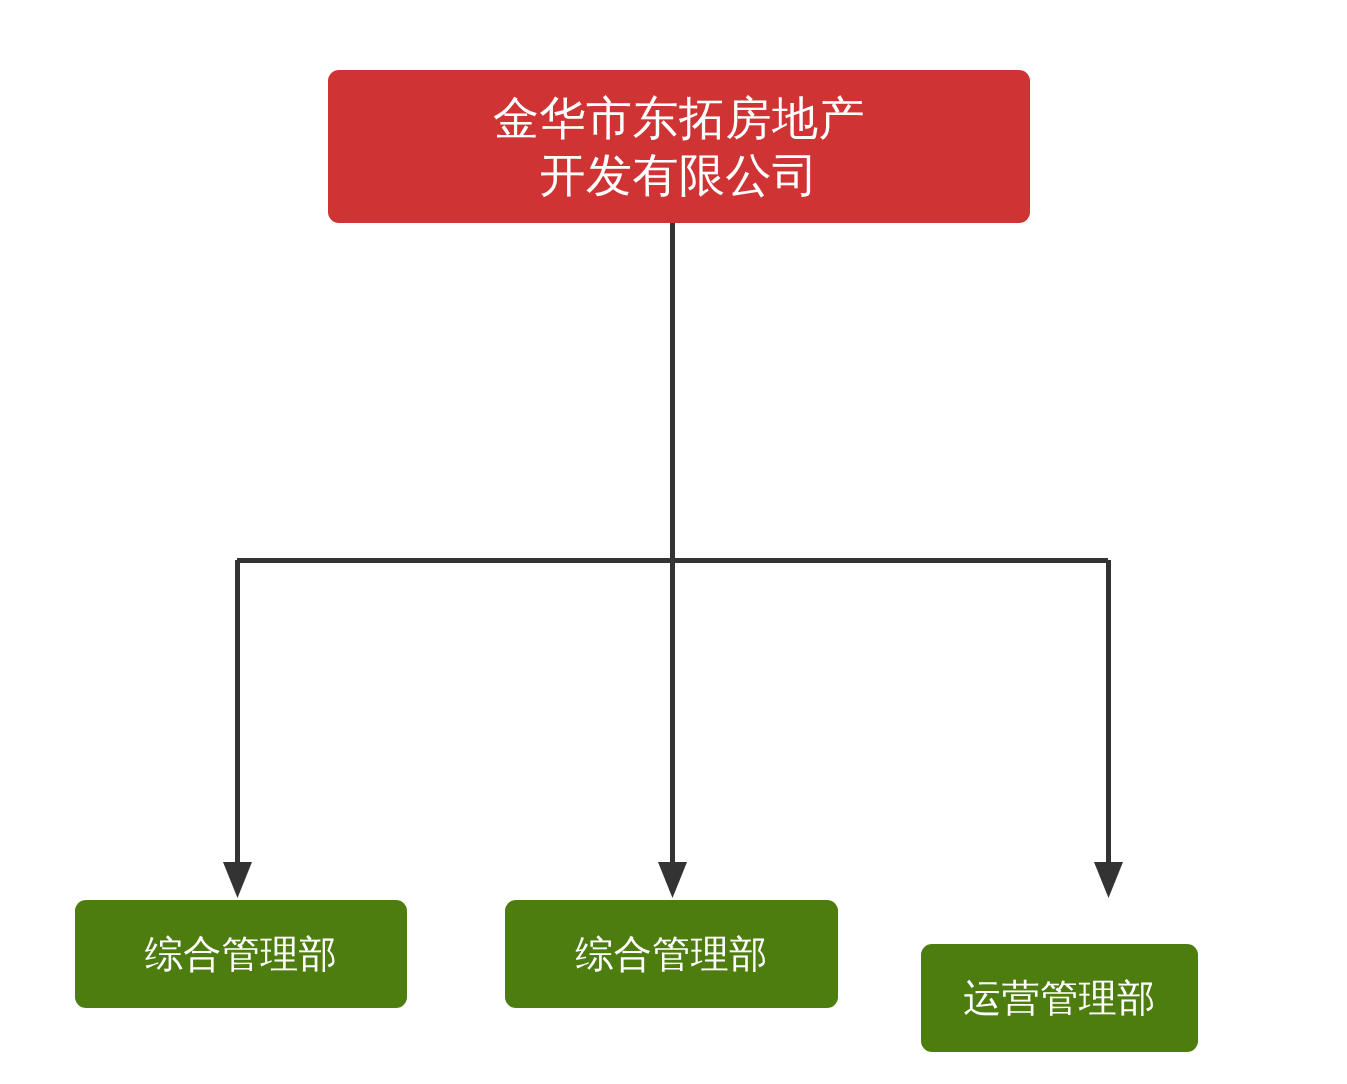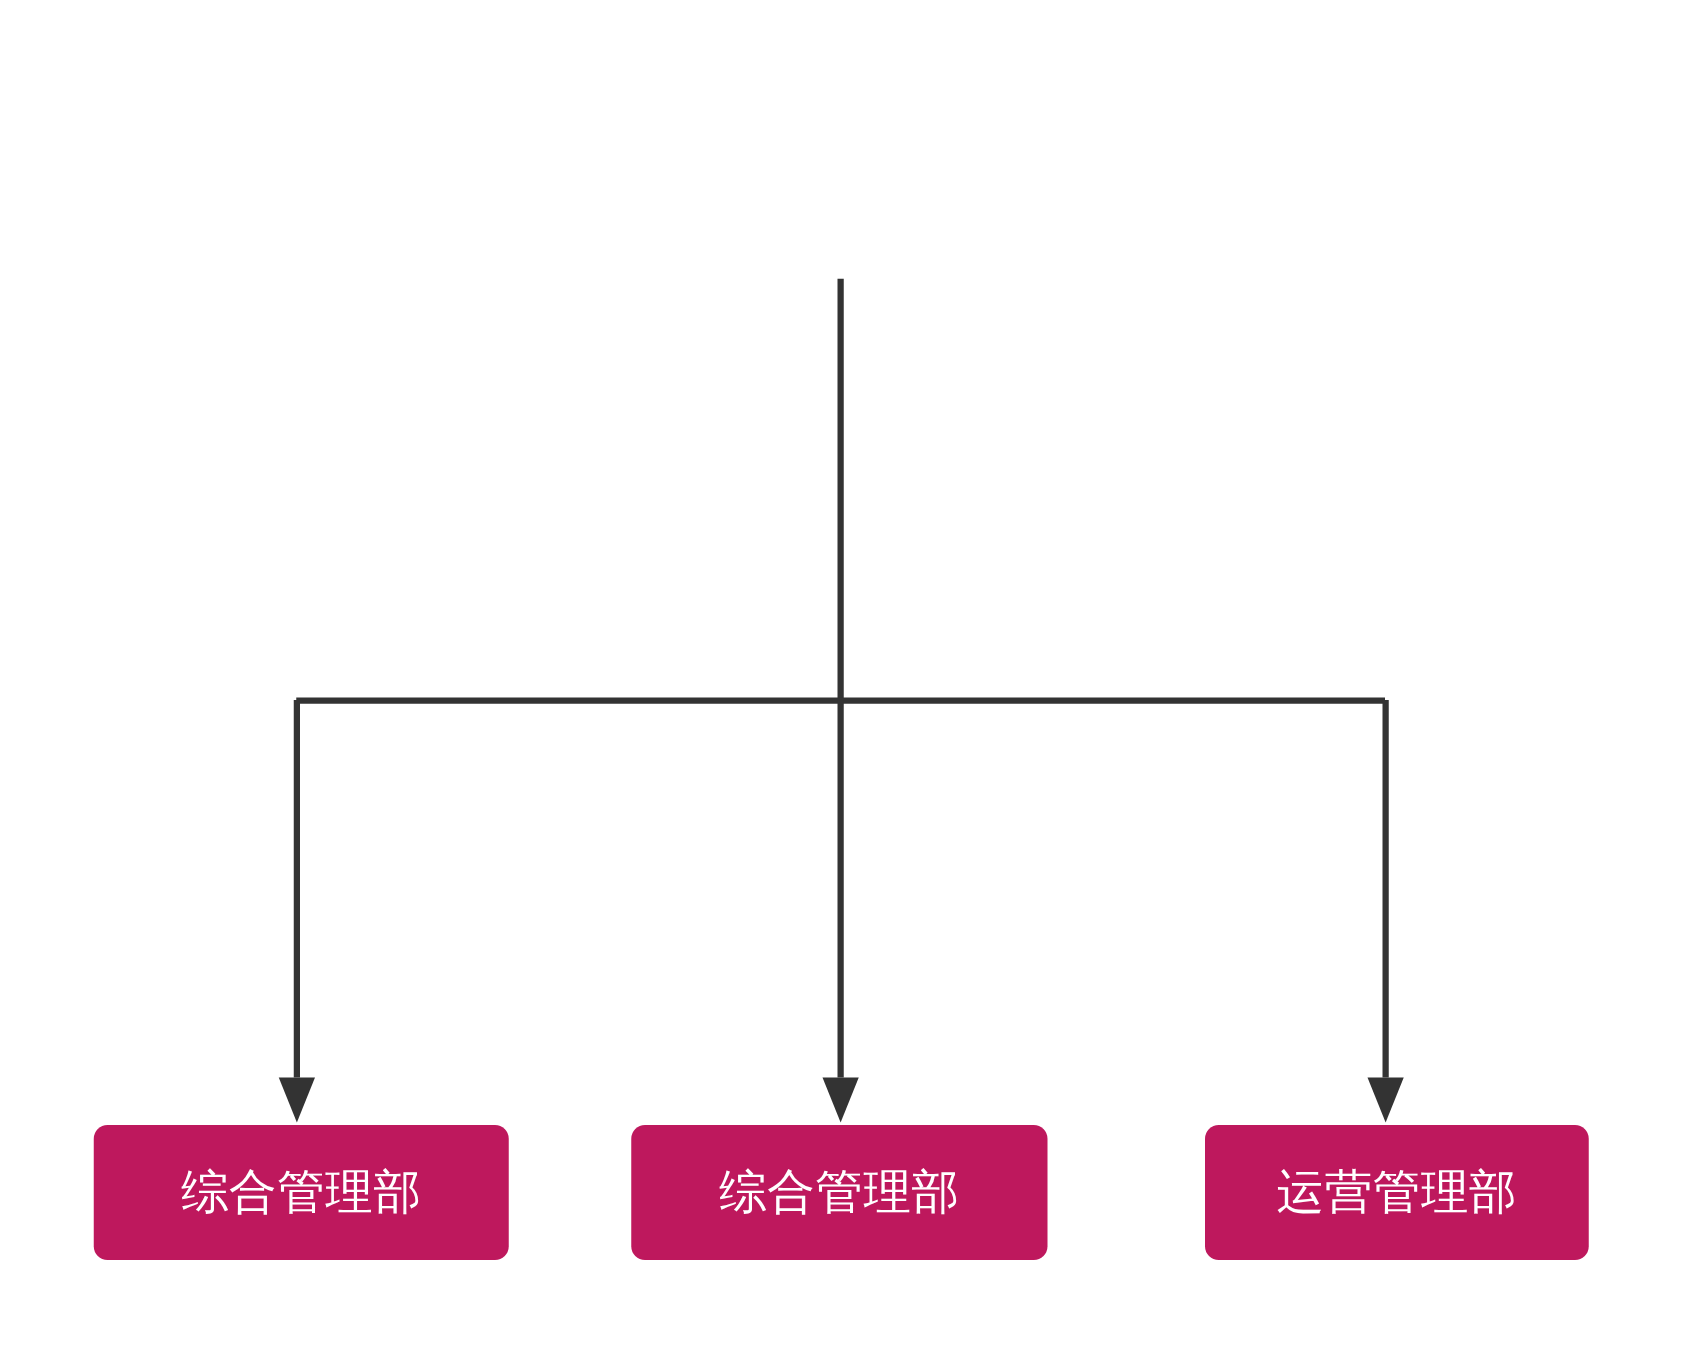--- a/index.html
+++ b/index.html
@@ -43,27 +43,27 @@
     top: 70px;
     width: 702px;
     height: 153px;
     background: #cf3333;
     border-radius: 11px;
     font-size: 46px;
   }
   .node-dept {
     top: 900px;
     height: 108px;
-    background: #be185d;
+    background: #4d7c0f;
     border-radius: 11px;
     font-size: 38px;
   }
   .dept-0 { left: 75px;  width: 332px; }
   .dept-1 { left: 505px; width: 333px; }
-  .dept-2 { left: 964px; width: 307px; }
+  .dept-2 { left: 921px; width: 277px; margin-top: 44px; }
 </style>
 </head>
 <body>
 
 <div id="canvas">
 
   <svg id="edges" viewBox="0 0 1347 1084" width="1347" height="1084">
     <g stroke="#333333" stroke-width="5" fill="none" stroke-linecap="butt">
 
       <line x1="672.5" y1="223" x2="672.5" y2="560"></line>
@@ -76,20 +76,24 @@
 
       <line x1="1108.5" y1="560" x2="1108.5" y2="862"></line>
     </g>
     <g fill="#333333" stroke="none">
       <polygon points="223,862 252,862 237.5,898"></polygon>
       <polygon points="658,862 687,862 672.5,898"></polygon>
       <polygon points="1094,862 1123,862 1108.5,898"></polygon>
     </g>
   </svg>
 
+  <div class="node node-root">
+    <span>金华市东拓房地产
+开发有限公司</span>
+  </div>
 
   <div class="node node-dept dept-0">
     <span>综合管理部</span>
   </div>
 
   <div class="node node-dept dept-1">
     <span>综合管理部</span>
   </div>
 
   <div class="node node-dept dept-2">

